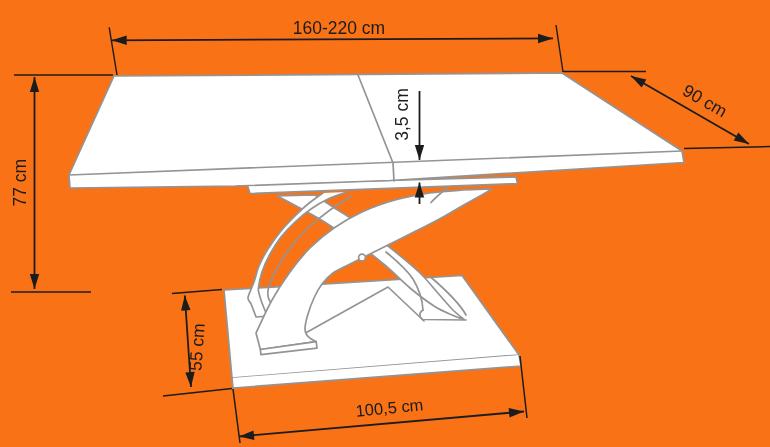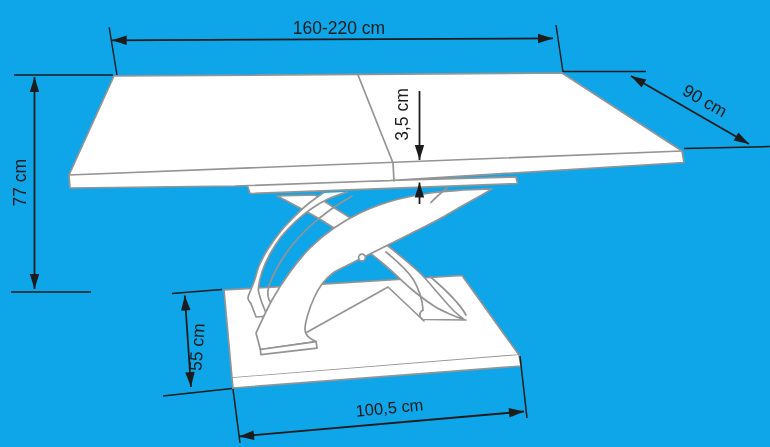--- a/index.html
+++ b/index.html
@@ -1,16 +1,16 @@
 <!DOCTYPE html>
 <html><head>
 <meta charset="utf-8">
 <style>
   html,body{margin:0;padding:0;background:#ffffff;}
-  #stage{width:770px;height:447px;position:relative;background:#0ea5e9;overflow:hidden;}
+  #stage{width:770px;height:447px;position:relative;background:#f97316;overflow:hidden;}
   svg{display:block;}
   text{font-family:"Liberation Sans", sans-serif;fill:#1c1c1c;stroke:none;}
 </style>
 </head>
 <body>
 
 <div id="stage">
 <svg width="770" height="447" viewBox="0 0 770 447">
   <g fill="none" stroke="#949494" stroke-width="1.7" stroke-linejoin="round" stroke-linecap="round">
 

